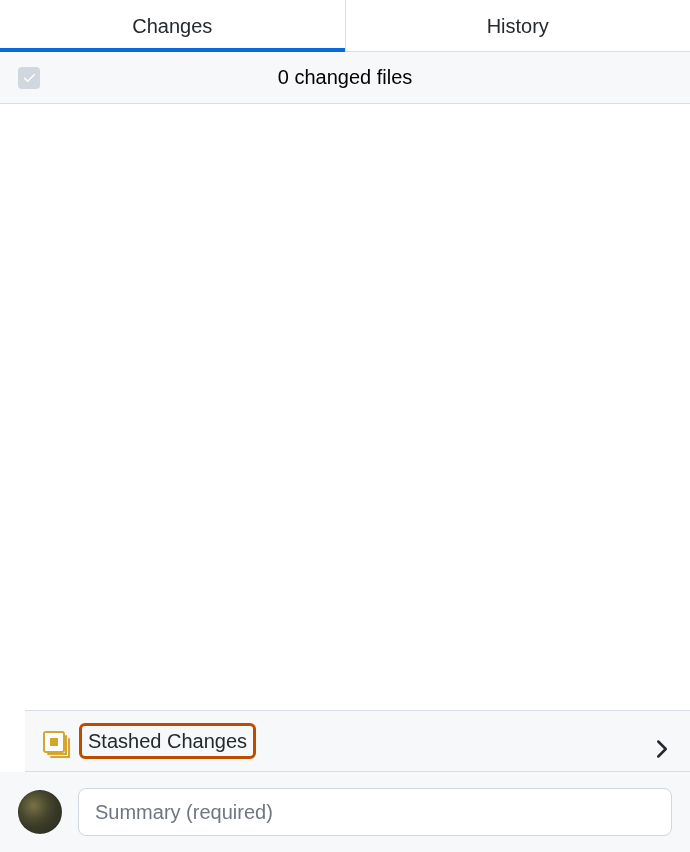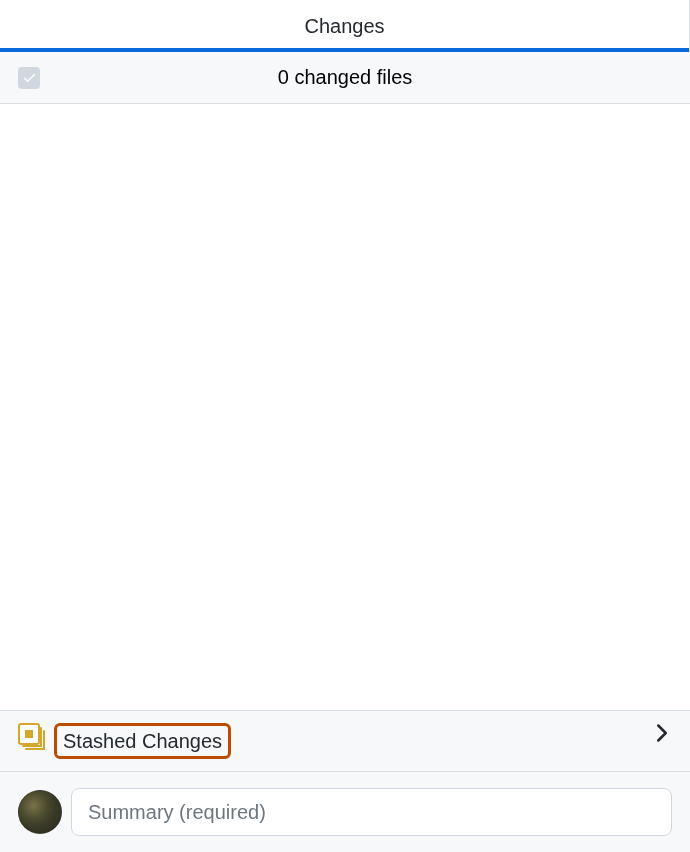--- a/index.html
+++ b/index.html
@@ -73,26 +73,27 @@
       font-size: 20px;
       color: #000000;
       margin-left: -22px;
     }
     .empty-area {
       flex: 1;
       background: #ffffff;
     }
     .stashed-row {
       display: flex;
-      align-items: flex-start;
+      align-items: flex-end;
       background: #f6f8fa;
       border-top: 1px solid #d8dee4;
       border-bottom: 1px solid #d8dee4;
       padding: 12px 18px;
       gap: 8px;
+      margin-left: 25px;
     }
     .stash-icon {
       width: 28px;
       height: 28px;
       flex-shrink: 0;
     }
     .stashed-label {
       font-size: 20px;
       color: #24292f;
       border: 3px solid #bc4c00;
@@ -110,21 +111,21 @@
     }
     .chevron svg {
       width: 100%;
       height: 100%;
     }
     .commit-row {
       display: flex;
       align-items: center;
       background: #f6f8fa;
       padding: 16px 18px;
-      gap: 9px;
+      gap: 16px;
     }
     .avatar {
       width: 44px;
       height: 44px;
       border-radius: 50%;
       flex-shrink: 0;
       background: radial-gradient(circle at 35% 35%, #7a7248 0%, #4a4a2e 35%, #3a3a28 55%, #2a2a1e 100%);
       border: 1px solid rgba(0,0,0,0.1);
     }
     .summary-input {
@@ -142,20 +143,23 @@
     .summary-input::placeholder {
       color: #6e7781;
     }
   </style>
 </head>
 <body>
 
 <div class="tabs">
   <div class="tab active">
     <span>Changes</span>
+  </div>
+  <div class="tab">
+    <span>History</span>
   </div>
 </div>
 
 <div class="files-bar">
   <div class="checkbox">
     <svg viewBox="0 0 16 16">
       <path d="M13.78 4.22a.75.75 0 010 1.06l-7.25 7.25a.75.75 0 01-1.06 0L2.22 9.28a.75.75 0 011.06-1.06L6 10.94l6.72-6.72a.75.75 0 011.06 0z"></path>
     </svg>
   </div>
   <div class="files-label">0 changed files</div>

